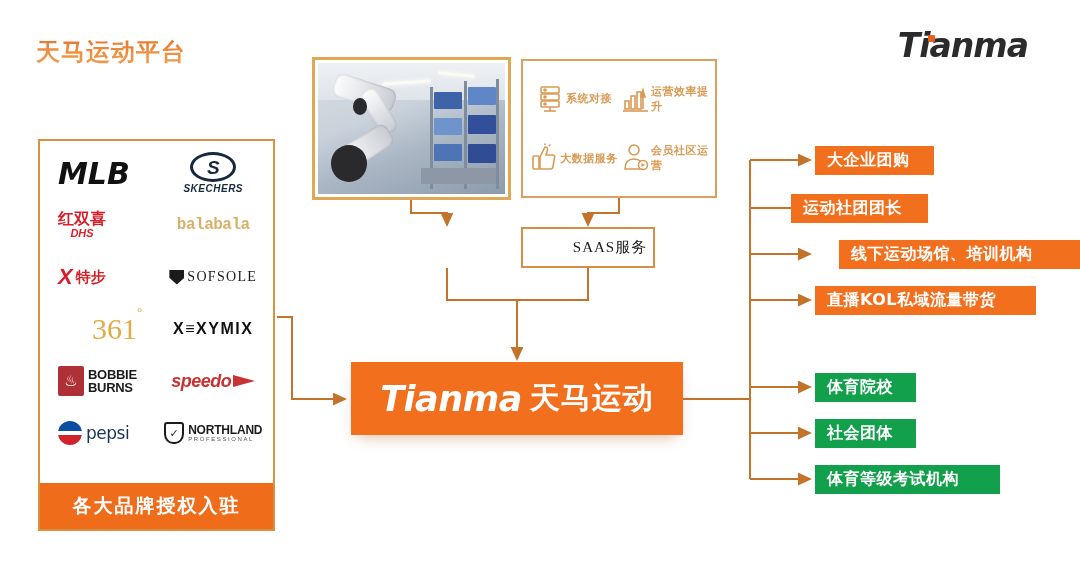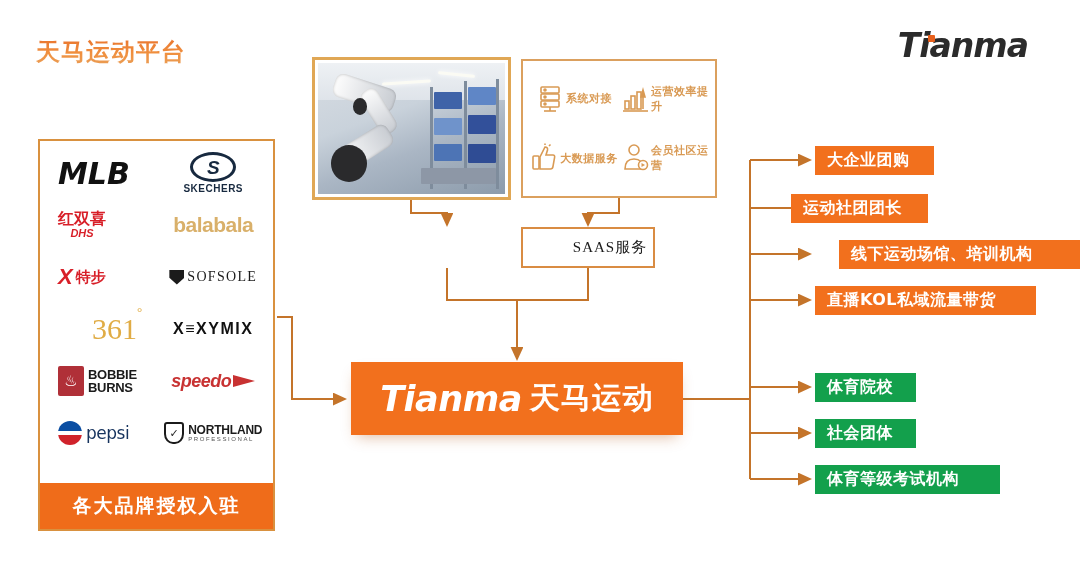--- a/index.html
+++ b/index.html
@@ -48,26 +48,26 @@
   .bcell.r{justify-content:center;}
 
   .logo-mlb{font-size:30px;font-weight:bold;font-style:italic;color:#111;letter-spacing:0px;
             font-family:"DejaVu Sans","Liberation Sans",sans-serif;}
   .logo-skechers{display:flex;flex-direction:column;align-items:center;line-height:1;}
   .logo-skechers .sk-badge{
      width:46px;height:30px;border:3px solid #17293f;border-radius:50%/50%;
      display:flex;align-items:center;justify-content:center;
      font-size:19px;font-weight:bold;font-style:italic;color:#17293f;box-sizing:border-box;
   }
-  .logo-skechers .sk-word{font-size:10px;font-weight:bold;color:#17293f;letter-spacing:0.5px;margin-top:2px;}
+  .logo-skechers .sk-word{font-size:10px;font-weight:bold;font-style:italic;color:#17293f;letter-spacing:0.5px;margin-top:2px;}
   .logo-dhs{display:flex;flex-direction:column;align-items:center;line-height:1.05;}
   .logo-dhs .dhs-cn{font-size:16px;font-weight:bold;color:#d81f28;font-family:"DejaVu Sans","Liberation Sans",sans-serif;}
   .logo-dhs .dhs-en{font-size:11px;font-weight:bold;font-style:italic;color:#d81f28;}
-  .logo-balabala{font-size:21px;color:#d9b06a;font-weight:bold;letter-spacing:-0.5px;
-                 font-family:Liberation Sans, sans-serif;}
+  .logo-balabala{font-size:16px;color:#d9b06a;font-weight:bold;letter-spacing:-0.5px;
+                 font-family:Liberation Mono, monospace;}
   .logo-xtep{display:flex;align-items:center;gap:3px;}
   .logo-xtep .x{font-size:22px;font-weight:bold;font-style:italic;color:#d81f28;}
   .logo-xtep .cn{font-size:15px;font-weight:bold;color:#d81f28;font-family:"DejaVu Sans","Liberation Sans",sans-serif;}
   .logo-sofsole{display:flex;align-items:center;gap:3px;}
   .logo-sofsole .shield{
      width:15px;height:15px;background:#1b1b1b;
      clip-path:polygon(0 0,100% 0,100% 55%,50% 100%,0 55%);
   }
   .logo-sofsole .w{font-size:14px;color:#1b1b1b;letter-spacing:1.3px;font-family:"Liberation Serif",serif;}
   .logo-361{font-size:30px;color:#e0ac45;font-weight:500;position:relative;

